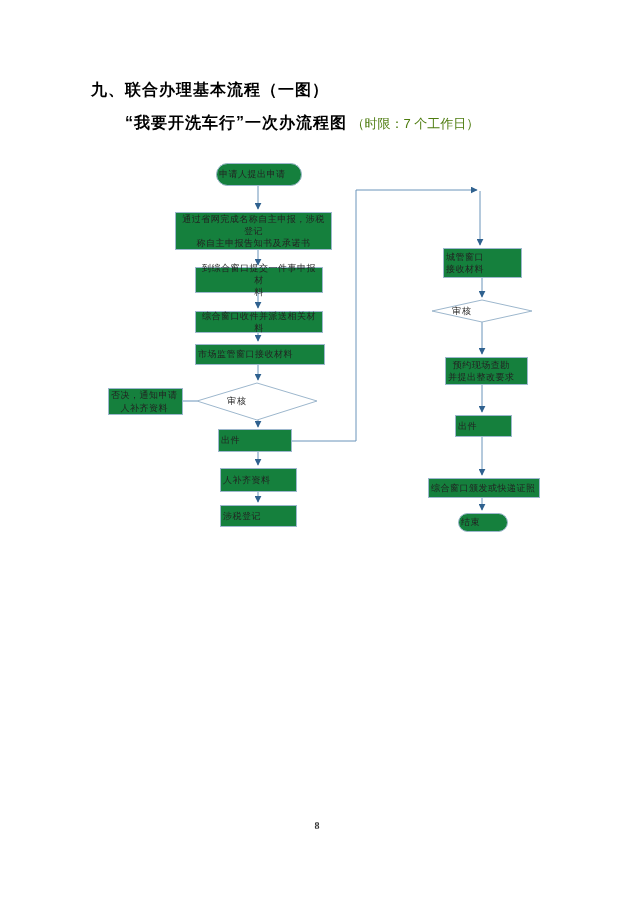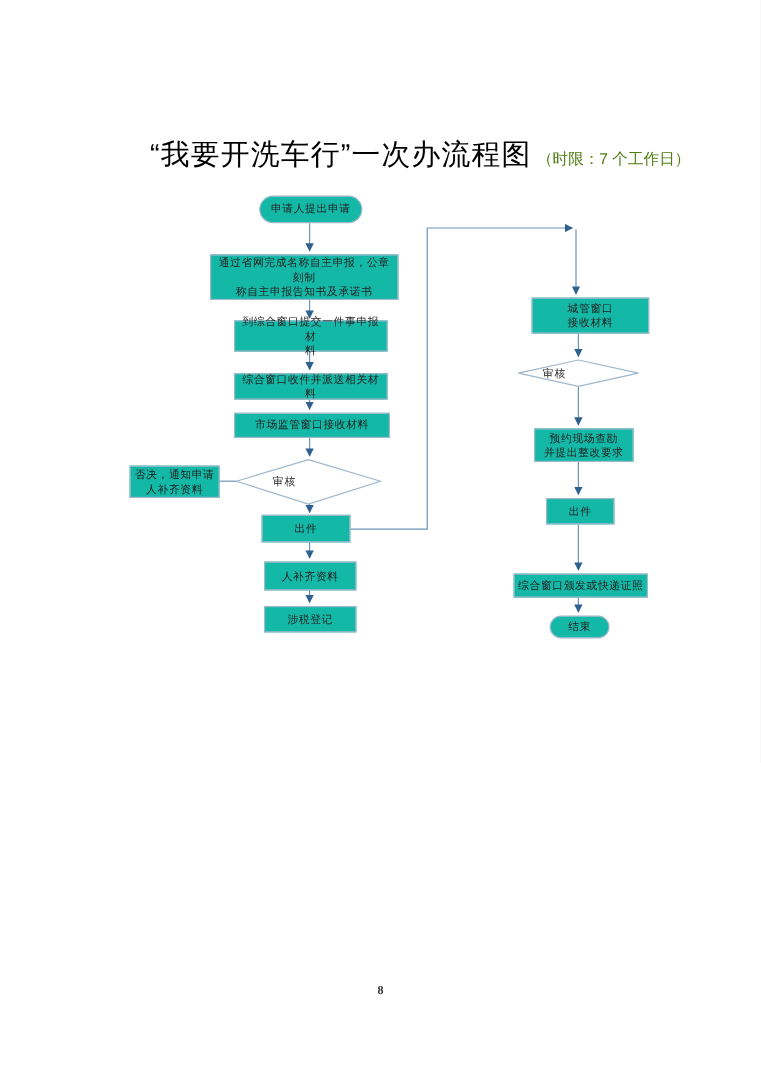--- a/index.html
+++ b/index.html
@@ -11,47 +11,48 @@
   .heading {
     position:absolute; left:91px; top:80px;
     font-family:"Liberation Sans","DejaVu Sans",sans-serif;
     font-weight:bold; font-size:16px; color:#000; letter-spacing:1px;
     white-space:nowrap;
   }
   .subtitle {
     position:absolute; left:125px; top:113px; white-space:nowrap;
     font-family:"Liberation Sans","DejaVu Sans",sans-serif; color:#000;
   }
-  .subtitle .main { font-size:24px; font-weight:normal; letter-spacing:1px; }
+  .subtitle .main { font-size:16px; font-weight:bold; letter-spacing:1px; }
   .subtitle .note { font-size:13px; font-weight:normal; color:#4d7c0f; }
   svg.flow-canvas { position:absolute; left:0; top:0; z-index:1; }
   .node {
     position:absolute; z-index:2; box-sizing:border-box;
-    display:flex; align-items:center; justify-content:center;
-    background:#14b8a6; border:1px solid #9db7cd;
+    display:flex; align-items:center; justify-content:flex-start;
+    background:#15803d; border:1px solid #9db7cd;
     font-size:9px; line-height:1.35; color:#222; text-align:center;
     white-space:pre-line; letter-spacing:0.5px; padding:1px 2px;
   }
   .node.stadium { border-radius:12px; }
   .dlabel {
     position:absolute; z-index:3; display:flex; align-items:center;
     justify-content:flex-start; font-size:9px; color:#222;
     letter-spacing:1px; background:transparent;
   }
   .page-number {
     position:absolute; left:0; top:820px; width:634px; text-align:center;
     font-family:"Liberation Serif","DejaVu Serif",serif;
     font-size:10px; font-weight:bold; color:#333;
   }
 </style>
 </head>
 <body>
 
 <div class="page">
 
+  <div class="heading">九、联合办理基本流程（一图）</div>
 
   <div class="subtitle">
     <span class="main">“我要开洗车行”一次办流程图</span>
     <span class="note">（时限：7 个工作日）</span>
   </div>
 
   <svg class="flow-canvas" width="634" height="898" viewBox="0 0 634 898">
     <defs>
       <marker id="arr" viewBox="0 0 10 10" refX="9" refY="5" markerWidth="7" markerHeight="7" orient="auto">
         <path d="M0,0 L10,5 L0,10 Z" fill="#2f618f"></path>
@@ -79,21 +80,21 @@
       <polygon points="197,401 257,383 317,401 257,420"></polygon>
       <polygon points="432,311 482,300 532,311 482,322"></polygon>
     </g>
   </svg>
 
   <div class="node stadium" style="left:216px;top:163px;width:86px;height:23px">
     <span>申请人提出申请</span>
   </div>
 
   <div class="node" style="left:175px;top:212px;width:157px;height:38px">
-    <span>通过省网完成名称自主申报，公章刻制
+    <span>通过省网完成名称自主申报，涉税登记
 称自主申报告知书及承诺书</span>
   </div>
 
   <div class="node" style="left:195px;top:267px;width:128px;height:26px">
     <span>到综合窗口提交一件事申报材
 料</span>
   </div>
 
   <div class="node" style="left:195px;top:311px;width:128px;height:22px">
     <span>综合窗口收件并派送相关材料</span>
@@ -117,21 +118,21 @@
   </div>
 
   <div class="node" style="left:220px;top:468px;width:77px;height:24px">
     <span>人补齐资料</span>
   </div>
 
   <div class="node" style="left:220px;top:505px;width:77px;height:22px">
     <span>涉税登记</span>
   </div>
 
-  <div class="node" style="left:443px;top:248px;width:98px;height:30px">
+  <div class="node" style="left:443px;top:248px;width:79px;height:30px">
     <span>城管窗口
 接收材料</span>
   </div>
 
   <div class="dlabel" style="left:452px;top:304px;width:60px;height:14px">
     <span>审核</span>
   </div>
 
   <div class="node" style="left:445px;top:357px;width:83px;height:28px">
     <span>预约现场查勘

